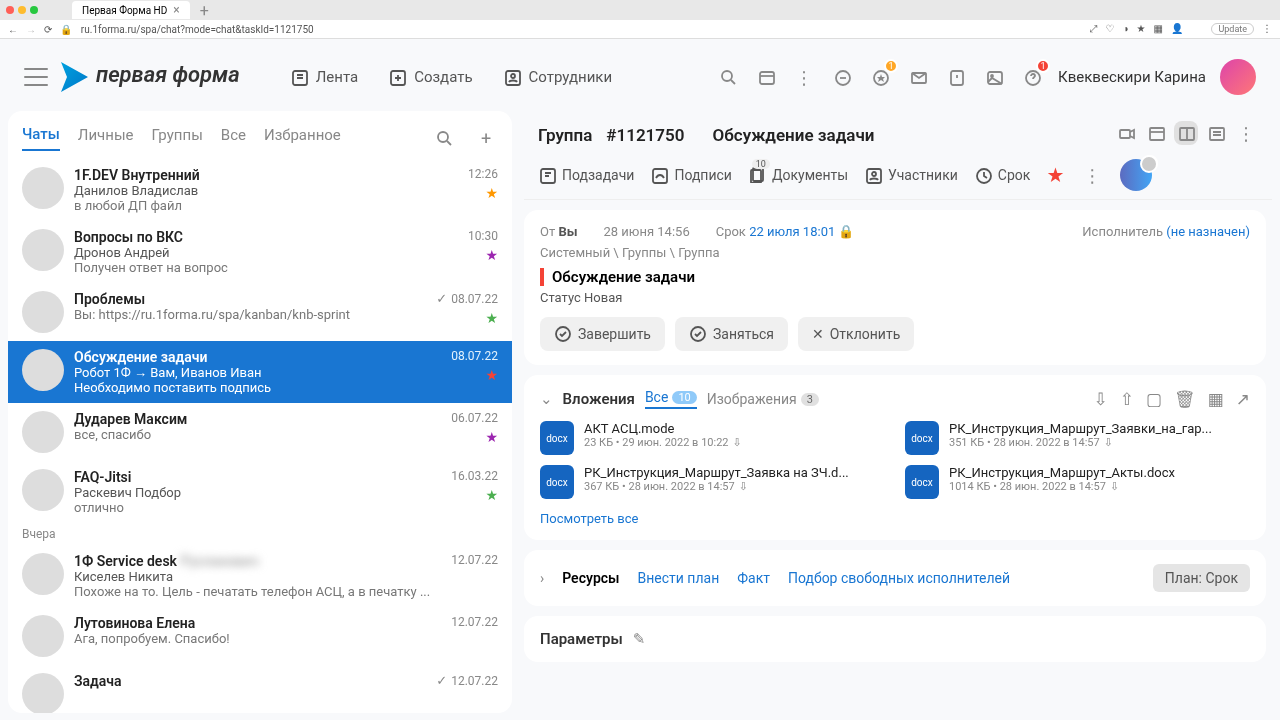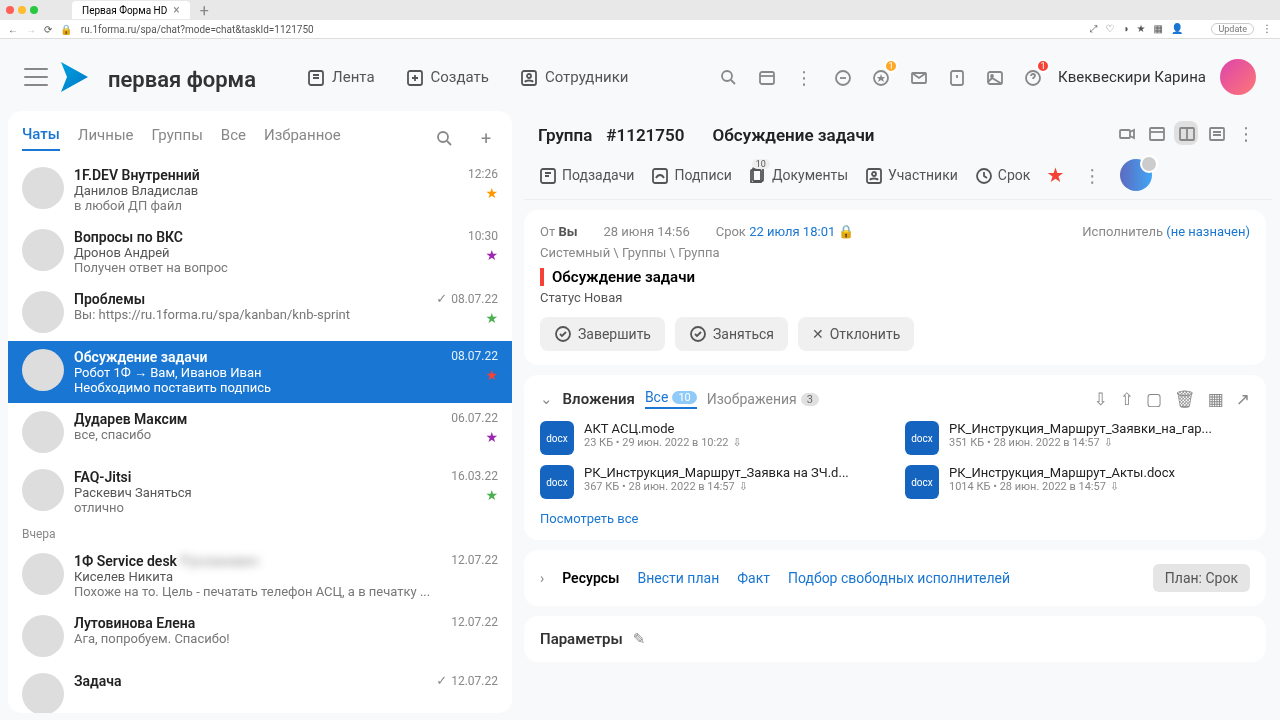--- a/index.html
+++ b/index.html
@@ -15,21 +15,21 @@
 .browser-bar { height: 18px; display: flex; align-items: center; padding: 0 8px; gap: 8px; font-size: 10px; color: #555; }
 .url { flex: 1; color: #555; }
 .update-btn { border: 1px solid #ccc; border-radius: 10px; padding: 0 6px; color: #777; font-size: 9px; margin-left: 20px; }
 .browser-icons { display: flex; gap: 8px; color: #555; }
 
 .app { display: flex; flex-direction: column; height: calc(720px - 38px); background: #f8f9fb; }
 
 .topbar { display: flex; align-items: center; padding: 20px 24px 16px; gap: 10px; }
 .hamburger { width: 24px; height: 18px; display: flex; flex-direction: column; justify-content: space-between; cursor: pointer; }
 .hamburger span { height: 2px; background: #888; border-radius: 2px; }
-.logo-block { display: flex; align-items: flex-end; gap: 20px; margin-right: 30px; }
+.logo-block { display: flex; align-items: flex-start; gap: 8px; margin-right: 30px; font-style: italic; }
 .logo-mark { width: 30px; height: 30px; background: linear-gradient(135deg, #00a3e0, #0077c8); clip-path: polygon(10% 0%, 100% 50%, 10% 100%, 30% 50%); }
 .logo-text { font-size: 22px; font-weight: 600; color: #333; }
 .nav-item { display: flex; align-items: center; gap: 8px; color: #555; font-size: 15px; cursor: pointer; padding: 4px 10px; }
 .topbar-right { margin-left: auto; display: flex; align-items: center; gap: 14px; }
 .icon-btn { width: 24px; height: 24px; display: flex; align-items: center; justify-content: center; color: #888; font-size: 18px; cursor: pointer; position: relative; }
 .badge-dot { position: absolute; top: -6px; right: -6px; background: #ffa726; color: #fff; font-size: 9px; min-width: 14px; height: 14px; border-radius: 7px; display: flex; align-items: center; justify-content: center; border: 2px solid #fff; }
 .badge-red { background: #f44336; }
 .username { font-size: 15px; color: #333; }
 .avatar-main { width: 36px; height: 36px; border-radius: 50%; background: linear-gradient(135deg, #d4a, #f77); }
 
@@ -313,21 +313,21 @@
     </div>
     <div class="chat-meta">
       <div class="chat-time">06.07.22</div>
       <div class="star purple">★</div>
     </div>
           </div>
           <div class="chat-item">
     <div class="chat-avatar"></div>
     <div class="chat-body">
       <div class="chat-title">FAQ-Jitsi</div>
-      <div class="chat-sub">Раскевич Заняться</div>
+      <div class="chat-sub">Раскевич Подбор</div>
       <div class="chat-msg">отлично</div>
     </div>
     <div class="chat-meta">
       <div class="chat-time">16.03.22</div>
       <div class="star green">★</div>
     </div>
           </div>
           <div class="date-sep">Вчера</div>
           <div class="chat-item">
     <div class="chat-avatar"></div>

